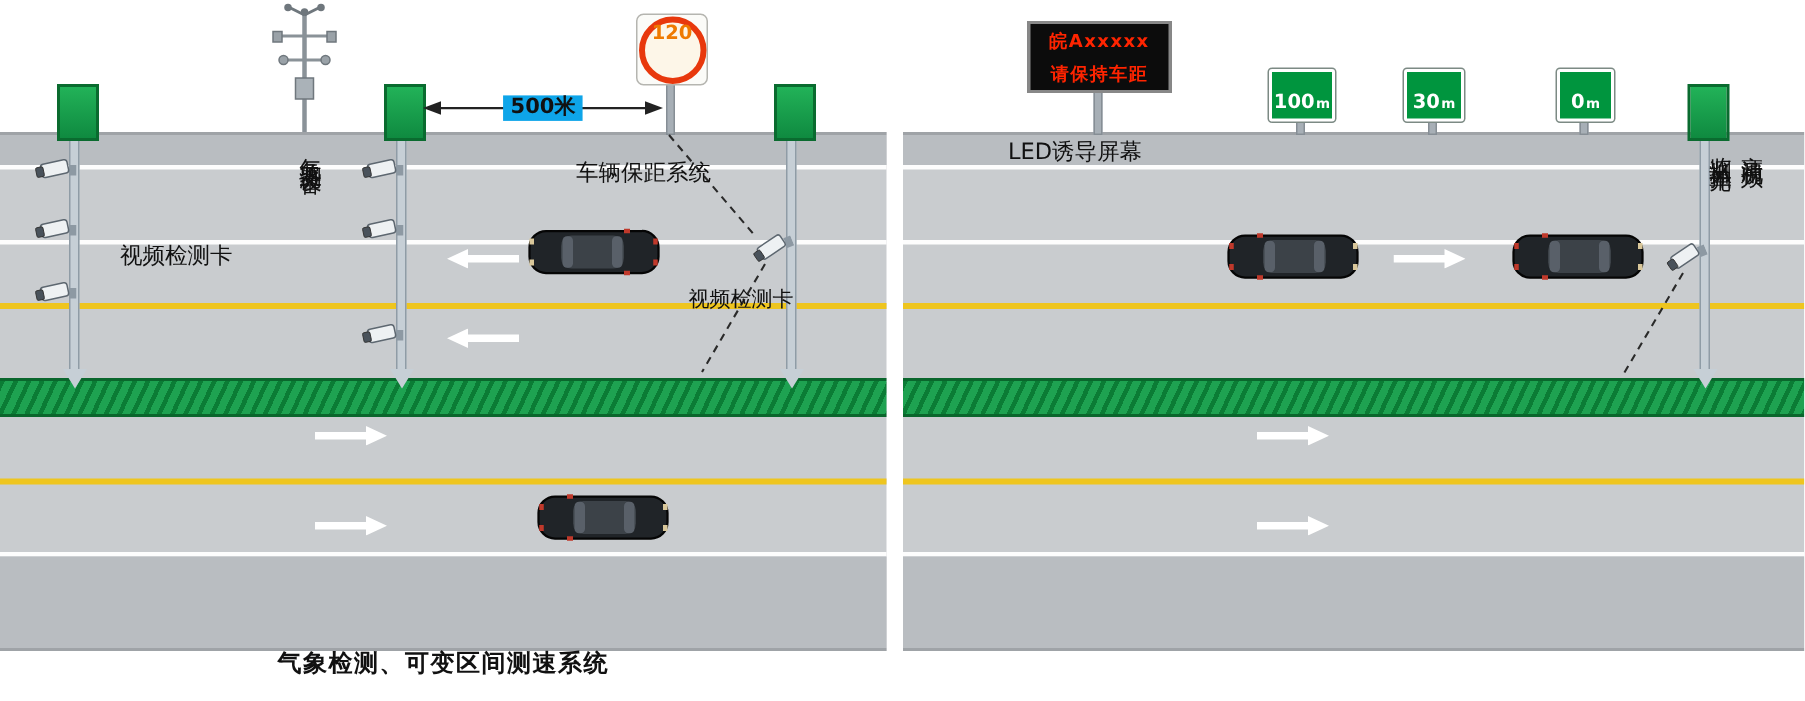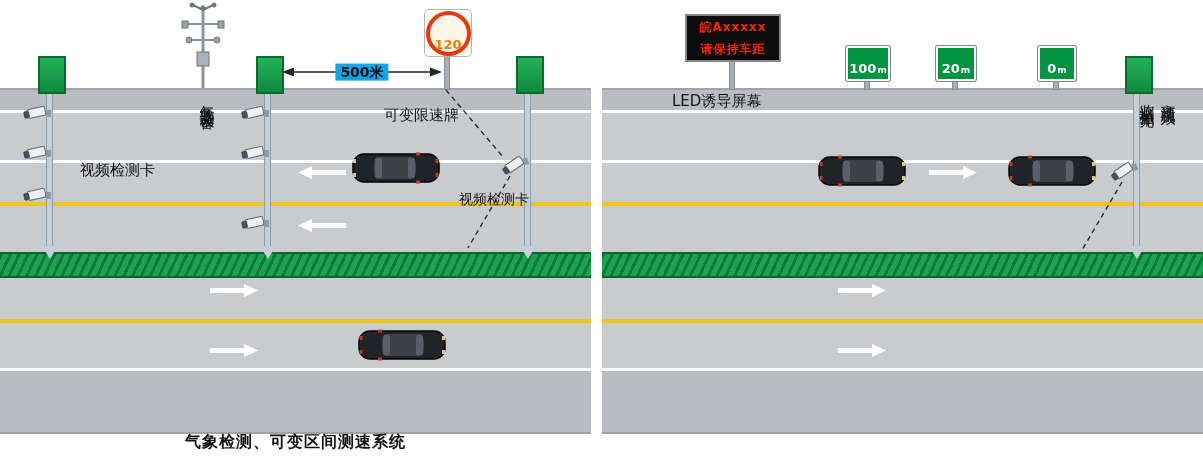--- a/index.html
+++ b/index.html
@@ -20,21 +20,21 @@
   .camera.tilt{transform:rotate(-22deg)}
   .label{position:absolute;font-size:15px;white-space:nowrap;z-index:6}
   .vlabel{position:absolute;writing-mode:vertical-rl;text-orientation:upright;font-size:15px;letter-spacing:2px;white-space:nowrap;z-index:6}
   .caption{position:absolute;left:0;top:432px;width:100%;text-align:center;font-size:16px;font-weight:600;letter-spacing:1px}
   .car{position:absolute;z-index:4;line-height:0}
   .car.flip{transform:scaleX(-1)}
   .arrow{position:absolute;z-index:3;line-height:0}
   .measure{position:absolute;z-index:6;line-height:0}
   .measure-label{position:absolute;left:50%;top:50%;transform:translate(-50%,-50%);background:#0ea5e9;padding:0 5px;font-size:14px;font-weight:600;white-space:nowrap;line-height:1.2}
   .speedsign{position:absolute;width:46px;height:46px;background:#fbfbf8;border:1px solid #b5b5b0;border-radius:5px;display:flex;align-items:center;justify-content:center;z-index:6}
-  .speedring{width:37px;height:37px;border-radius:50%;border:4px solid #e8380d;display:flex;align-items:flex-end;justify-content:center;font-size:13px;font-weight:700;color:#ef7a00;background:#fdf6e8}
+  .speedring{width:37px;height:37px;border-radius:50%;border:4px solid #e8380d;display:flex;align-items:flex-start;justify-content:center;font-size:13px;font-weight:700;color:#ef7a00;background:#fdf6e8}
   .led{position:absolute;width:92px;height:44px;background:#0c0c0c;border:2px solid #888;display:flex;flex-direction:column;align-items:center;justify-content:center;gap:7px;z-index:6}
   .led span{color:#ff2400;font-size:12px;font-weight:700;line-height:1.25;letter-spacing:1px}
   .dsign{position:absolute;height:27px;background:#00953e;border:2px solid #fff;box-shadow:0 0 0 1px #7c8a84;border-radius:2px;color:#fff;display:flex;align-items:flex-end;justify-content:center;z-index:6;padding-bottom:4px}
   .dsign .val{font-size:13px;font-weight:700;line-height:1}
   .dsign .unit{font-size:9px;font-weight:700;line-height:1;margin-left:1px}
   .weather{position:absolute;z-index:4;line-height:0}
   .overlay{position:absolute;left:0;top:0;z-index:3;pointer-events:none}
 </style>
 </head>
 <body>
@@ -146,21 +146,21 @@
       </svg>
       <span class="measure-label">500米</span>
     </div>
 
     <div class="speedsign" style="left:424px;top:9px">
       <div class="speedring">
         <span>120</span>
       </div>
     </div>
     <div class="signpole" style="left:444px;top:55px;height:33px"></div>
-    <div class="label" style="left:384px;top:106px">可变限速牌</div>
+    <div class="label" style="left:384px;top:106px">车辆保距系统</div>
 
     <div class="label" style="left:459px;top:191px;font-size:14px">视频检测卡</div>
 
     <div class="car flip" style="left:352px;top:152px"><svg width="88" height="32" viewBox="0 0 88 32">
           <use href="#car-shape"></use>
         </svg></div>
     <div class="car" style="left:358px;top:329px"><svg width="88" height="32" viewBox="0 0 88 32">
           <use href="#car-shape"></use>
         </svg></div>
 
@@ -199,21 +199,21 @@
     <div class="signpole" style="left:127px;top:58px;height:30px"></div>
     <div class="label" style="left:70px;top:92px">LED诱导屏幕</div>
 
     <div class="dsign" style="left:244px;top:46px;width:40px">
       <span class="val">100</span>
         <span class="unit">m</span>
     </div>
     <div class="signpole" style="left:262px;top:73px;height:15px"></div>
 
     <div class="dsign" style="left:334px;top:46px;width:36px">
-      <span class="val">20</span>
+      <span class="val">30</span>
         <span class="unit">m</span>
     </div>
     <div class="signpole" style="left:350px;top:73px;height:15px"></div>
 
     <div class="dsign" style="left:436px;top:46px;width:34px">
       <span class="val">0</span>
         <span class="unit">m</span>
     </div>
     <div class="signpole" style="left:451px;top:73px;height:15px"></div>
 

